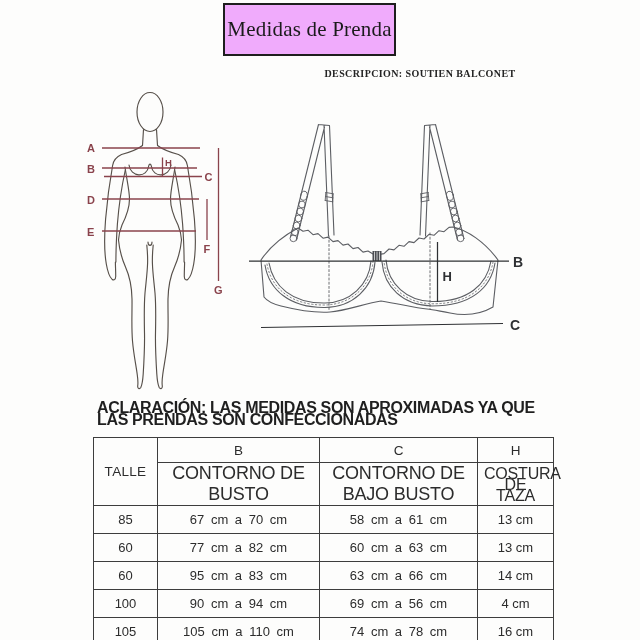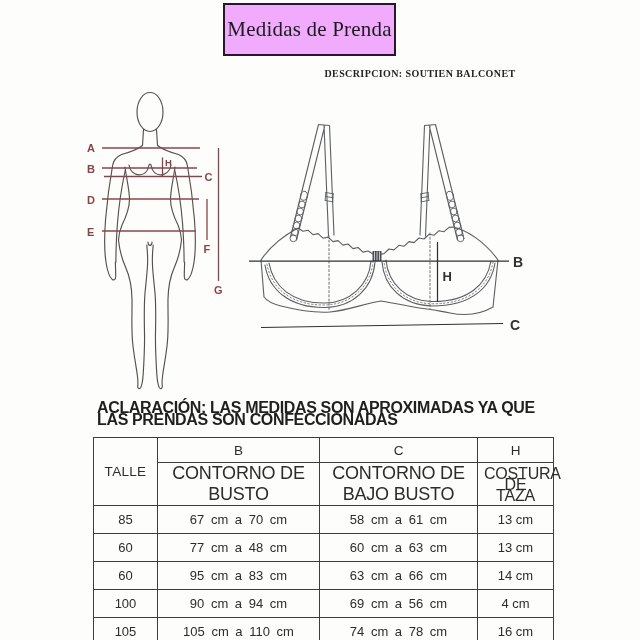--- a/index.html
+++ b/index.html
@@ -209,21 +209,21 @@
         <td class="costura">COSTURA DE TAZA</td>
       </tr>
       <tr class="r-data">
         <td>85</td>
         <td class="range">67 cm a 70 cm</td>
         <td class="range">58 cm a 61 cm</td>
         <td class="hcm">13 cm</td>
       </tr>
       <tr class="r-data">
         <td>60</td>
-        <td class="range">77 cm a 48 cm</td>
+        <td class="range">77 cm a 82 cm</td>
         <td class="range">60 cm a 63 cm</td>
         <td class="hcm">13 cm</td>
       </tr>
       <tr class="r-data">
         <td>60</td>
         <td class="range">95 cm a 83 cm</td>
         <td class="range">63 cm a 66 cm</td>
         <td class="hcm">14 cm</td>
       </tr>
       <tr class="r-data">

